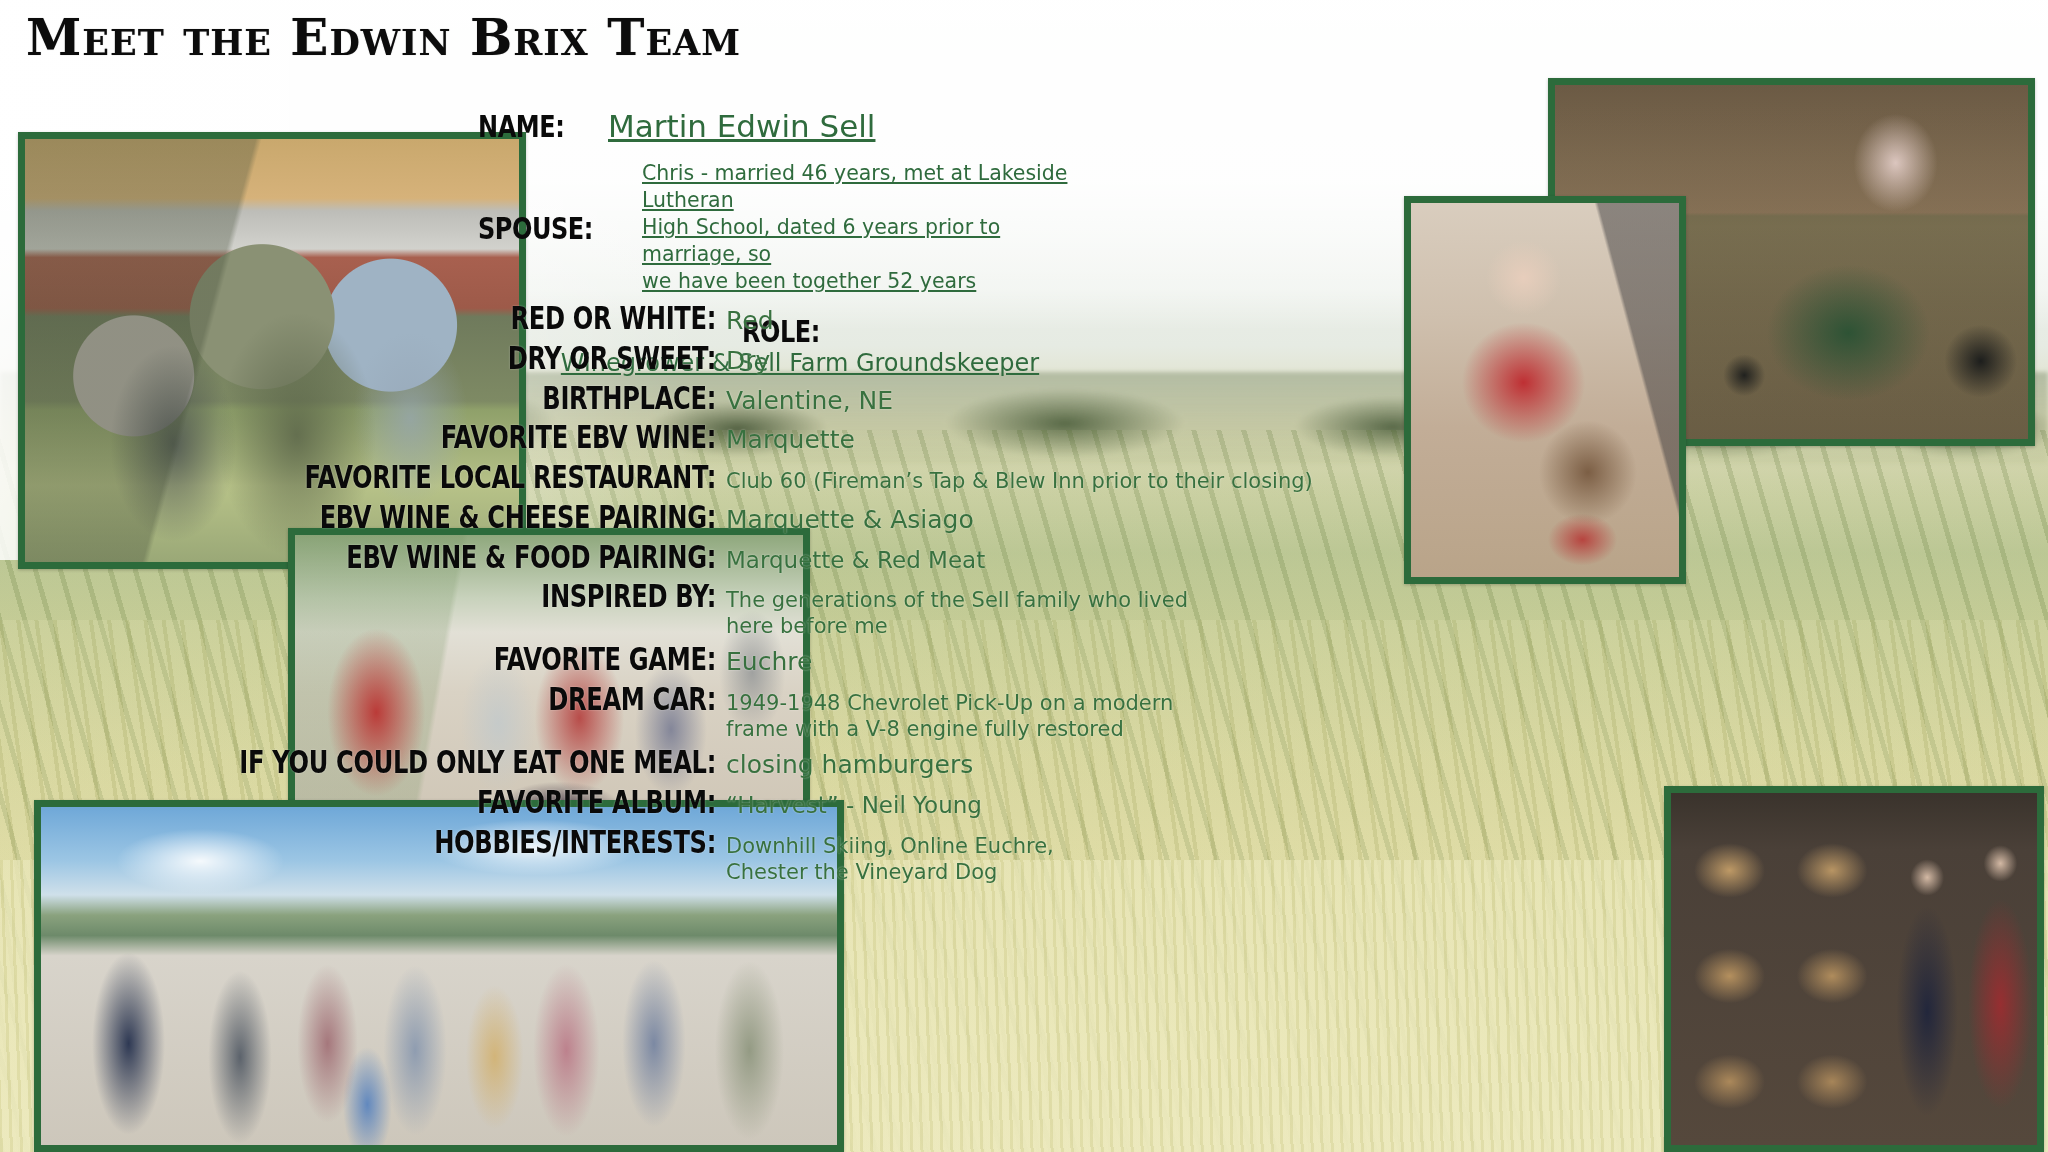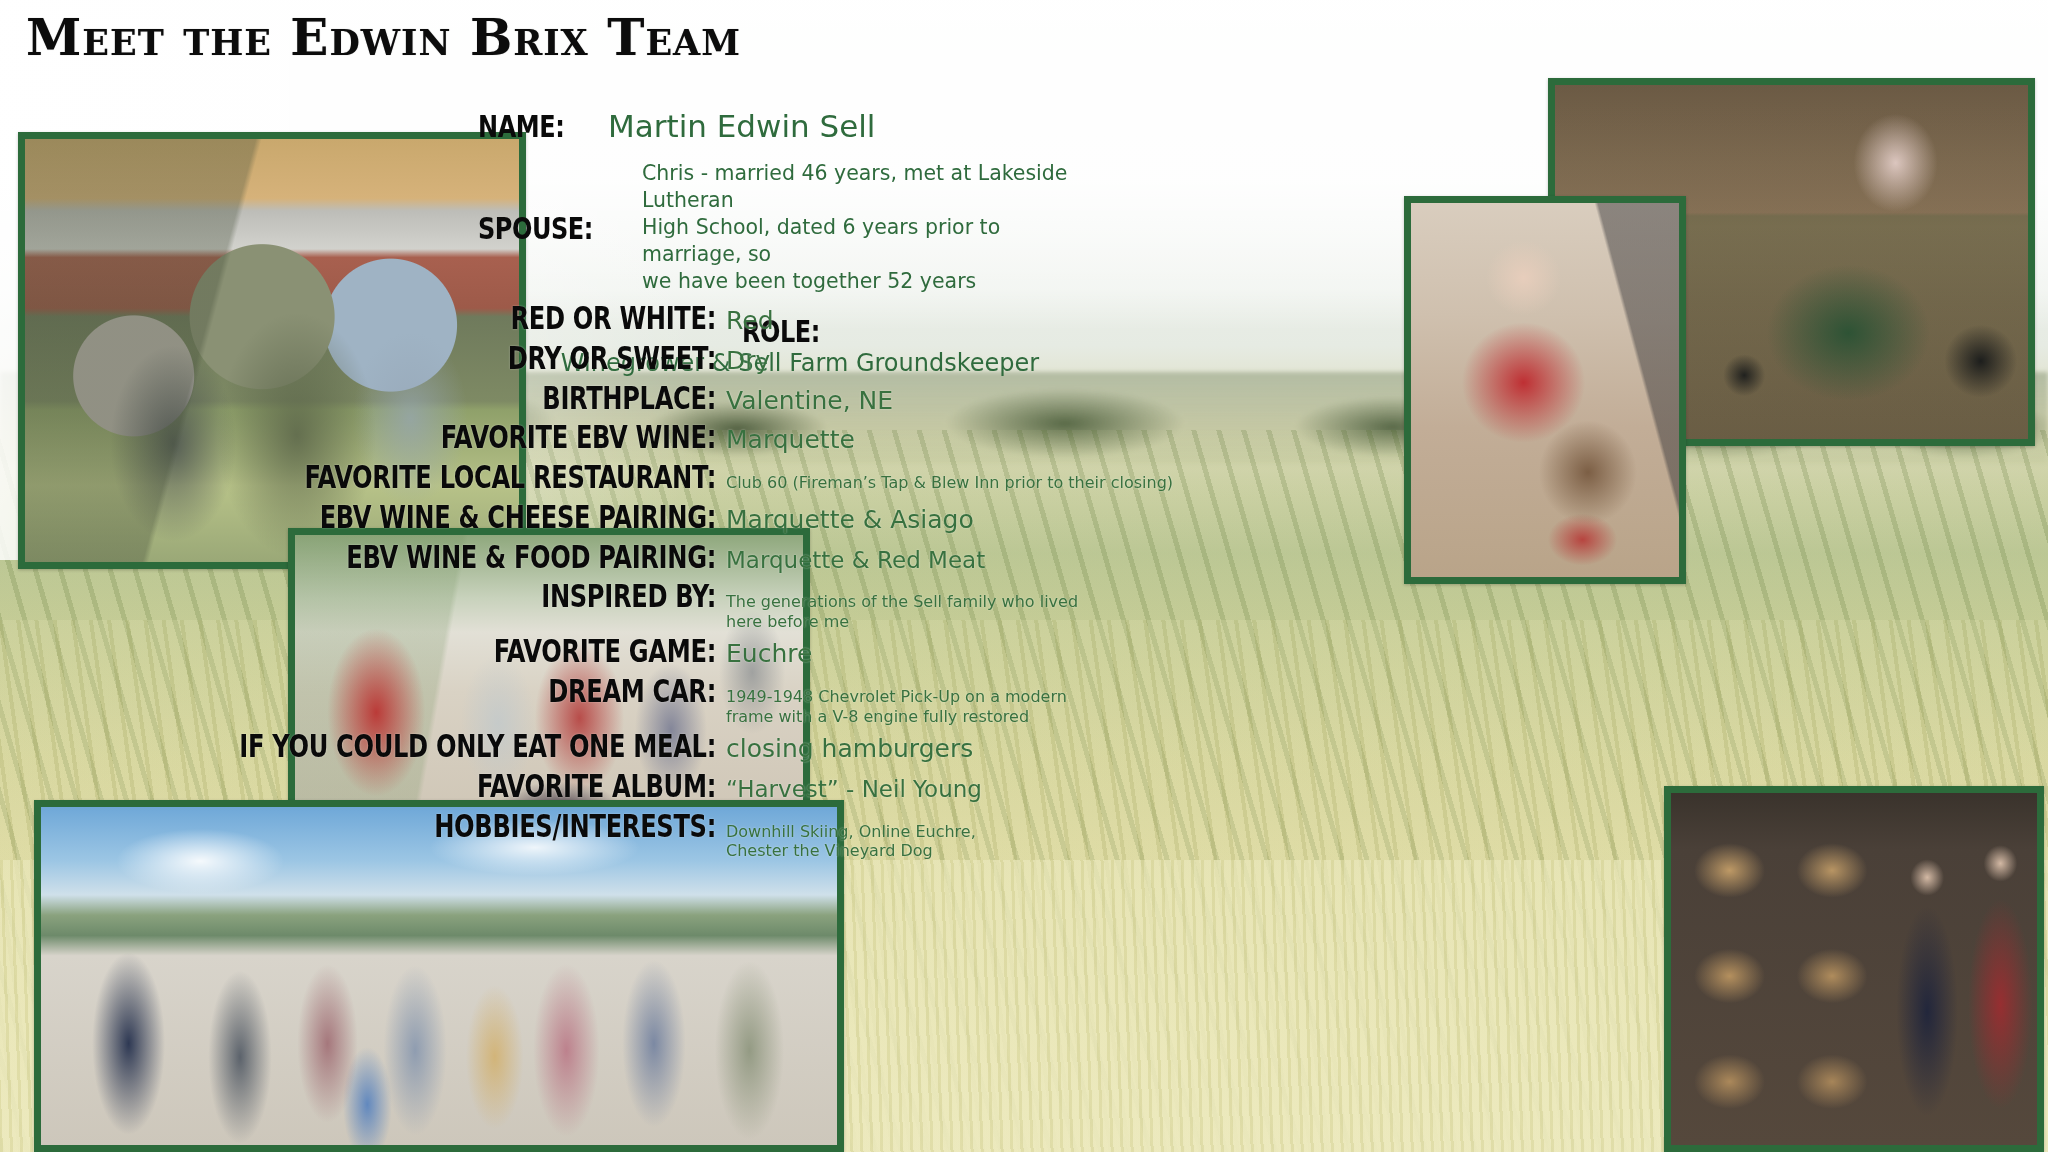--- a/index.html
+++ b/index.html
@@ -243,20 +243,21 @@
     text-transform: uppercase;
     transform: scaleX(0.86);
     transform-origin: left center;
     white-space: nowrap;
     flex: 0 0 auto;
   }
   .hfield .val {
     font-family: "DejaVu Sans", sans-serif;
     color: #2f6b3d;
     white-space: pre-line;
+    text-decoration: underline;
   }
 
   #field-name { align-items: flex-start; }
   #field-name .lbl { width: 112px; }
   #field-name .val { font-size: 31px; margin-left: 18px; }
 
   #field-spouse { margin-top: 16px; align-items: center; }
   #field-spouse .lbl { width: 148px; }
   #field-spouse .val { font-size: 20.5px; line-height: 1.32; margin-left: 16px; }
 
@@ -296,21 +297,21 @@
   .qa-row .a {
     font-family: "DejaVu Sans", sans-serif;
     color: #38713f;
     margin-left: 10px;
     white-space: pre-line;
     line-height: 1.22;
     text-shadow: 0 0 2px rgba(255,255,255,0.5);
   }
   .a-lg { font-size: 25px; }
   .a-md { font-size: 23px; }
-  .a-xs { font-size: 16px; }
+  .a-xs { font-size: 21px; }
 </style>
 </head>
 <body>
 
 <div id="stage">
 
   <div class="bg-layer bg-sky"></div>
   <div class="bg-layer bg-treeline"></div>
   <div class="bg-layer bg-rows"></div>
   <div class="bg-layer bg-rows2"></div>

